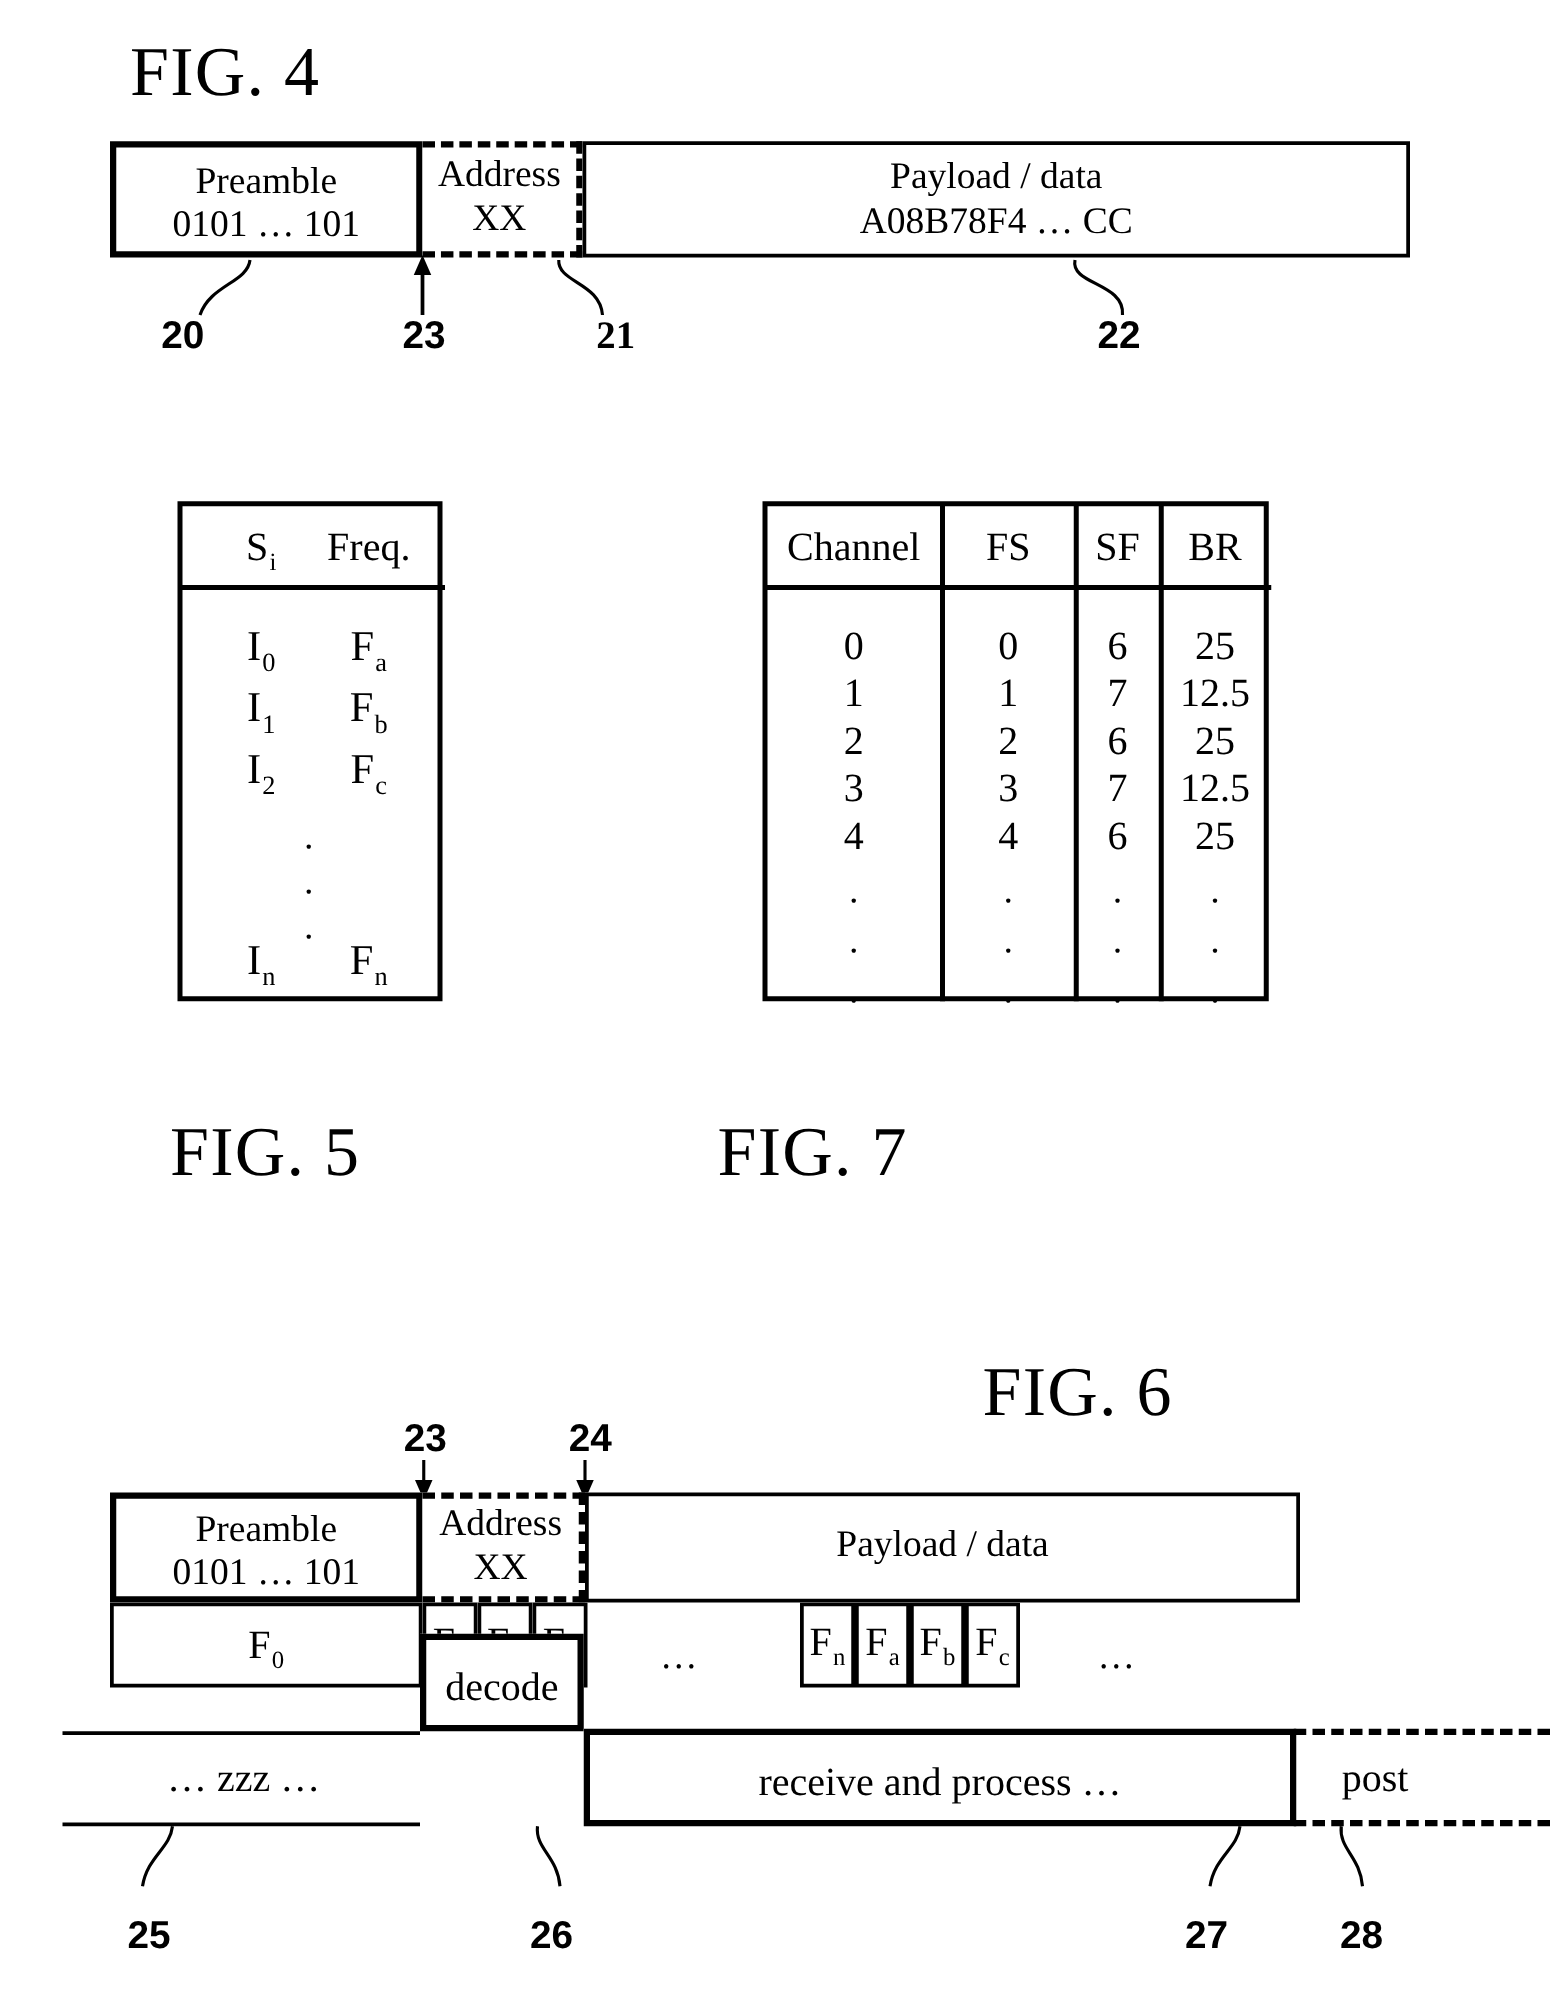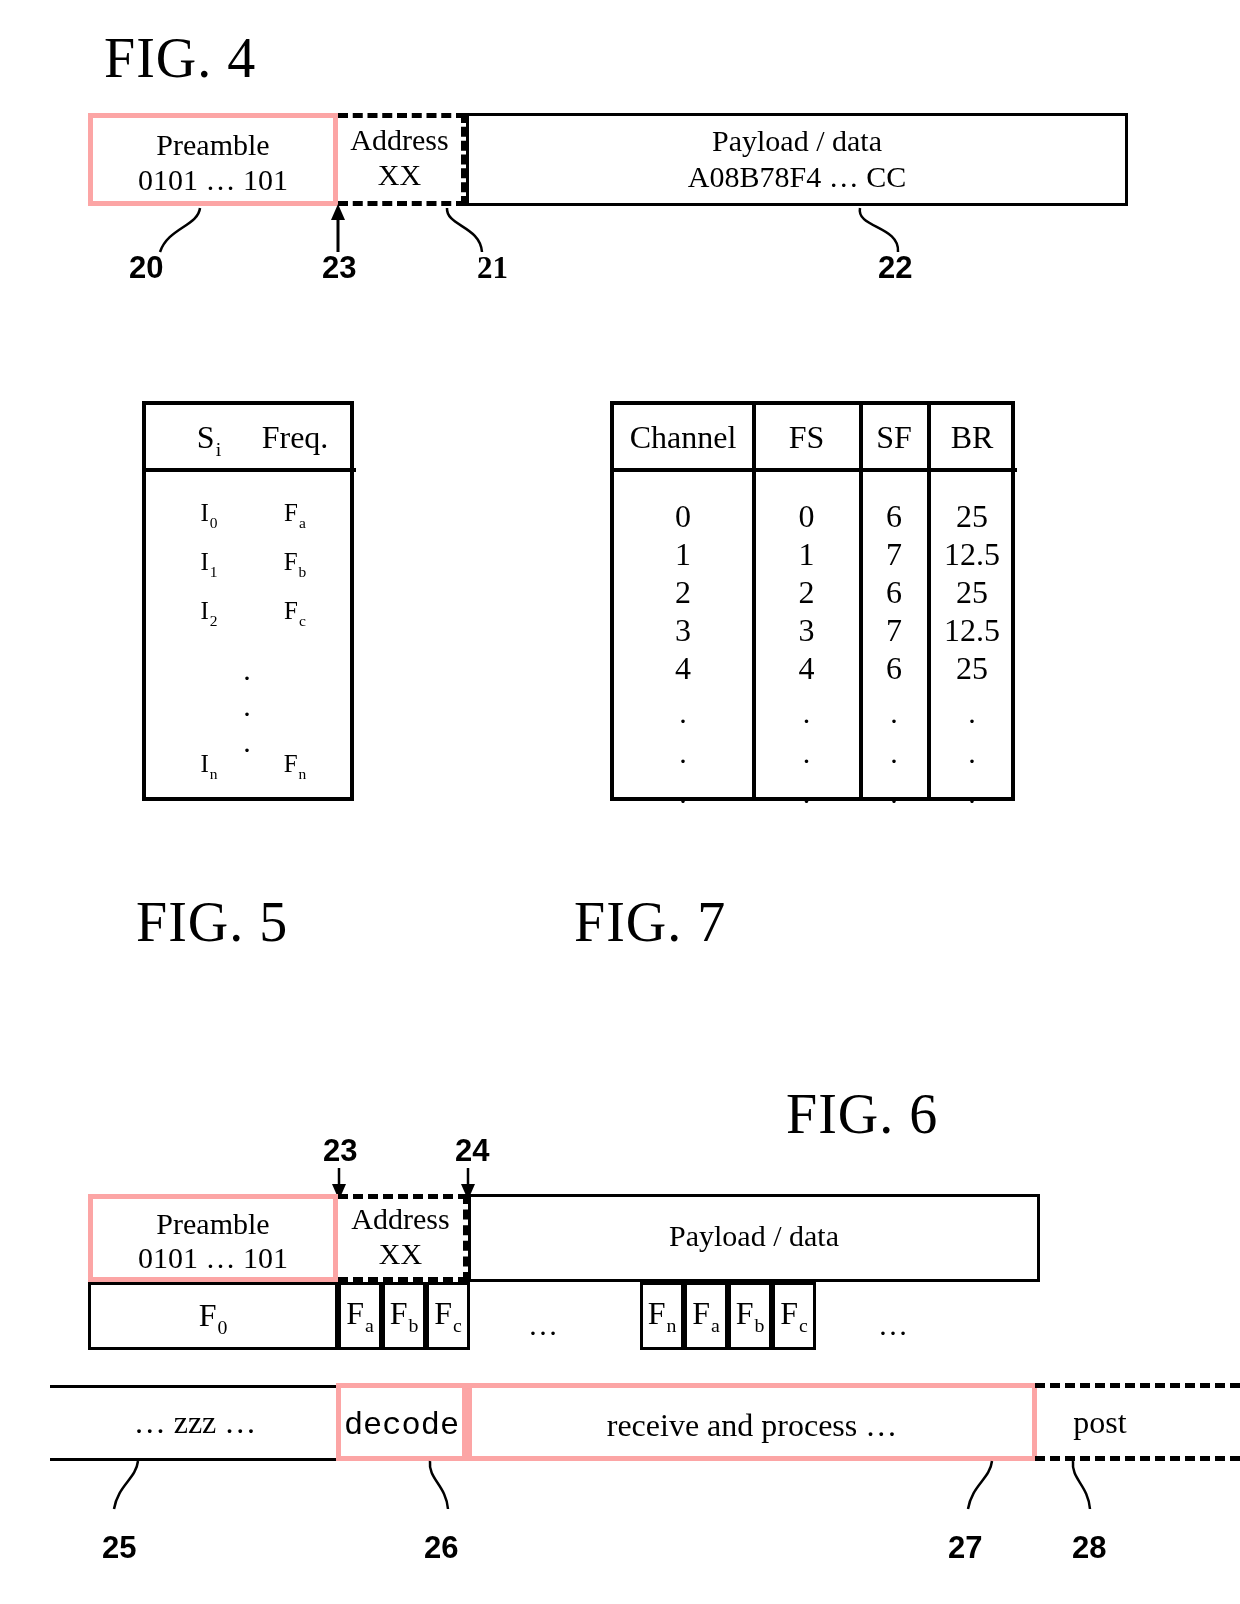--- a/index.html
+++ b/index.html
@@ -21,33 +21,33 @@
     font-family: "Liberation Serif", "DejaVu Serif", serif;
     font-size: 56px;
     letter-spacing: 1px;
     white-space: nowrap;
   }
   .box {
     position: absolute;
     box-sizing: border-box;
     background: #ffffff;
   }
-  .solid-thick { border: 5px solid #fca5a5; }
+  .solid-thick { border: 5px solid #000000; }
   .solid-thin  { border: 3px solid #000; }
   .solid-med   { border: 4px solid #000; }
 
   .cell-text {
     position: absolute;
     left: 0; right: 0;
     text-align: center;
     white-space: nowrap;
   }
   .t30 { font-size: 30px; }
   .t32 { font-size: 32px; }
-  .t34 { font-size: 25px; }
+  .t34 { font-size: 34px; }
   .ref-num {
     position: absolute;
     font-family: "Liberation Sans", "DejaVu Sans", sans-serif;
     font-weight: bold;
     font-size: 31px;
     white-space: nowrap;
   }
   .leader { position: absolute; overflow: visible; }
   .dotline-h {
     position: absolute;
@@ -291,21 +291,21 @@
       <span>F</span><span class="sub">c</span>
     </div>
   </div>
 
   <div class="hdots" style="left:878px; top:1308px;">…</div>
 
   <div class="solidline-h" style="left:50px; top:1385px; width:286px;"></div>
   <div class="solidline-h" style="left:50px; top:1458px; width:286px;"></div>
   <div class="tbl-lbl t32" style="left:60px; top:1404px; width:270px;">… zzz …</div>
 
-  <div class="box solid-thick" style="left:336px; top:1383px; width:131px; height:78px;font-family:Liberation Mono, monospace;">
+  <div class="box solid-thick" style="left:336px; top:1307px; width:131px; height:78px;">
     <div class="cell-text t32" style="top:19px;">decode</div>
   </div>
 
   <div class="box solid-thick" style="left:467px; top:1383px; width:570px; height:78px;">
     <div class="cell-text t32" style="top:19px;">receive and process …</div>
   </div>
 
   <div class="dotline-h" style="left:1035px; top:1383px; width:205px;"></div>
   <div class="dotline-h" style="left:1035px; top:1456px; width:205px;"></div>
   <div class="tbl-lbl t32" style="left:1040px; top:1404px; width:120px;">post</div>

